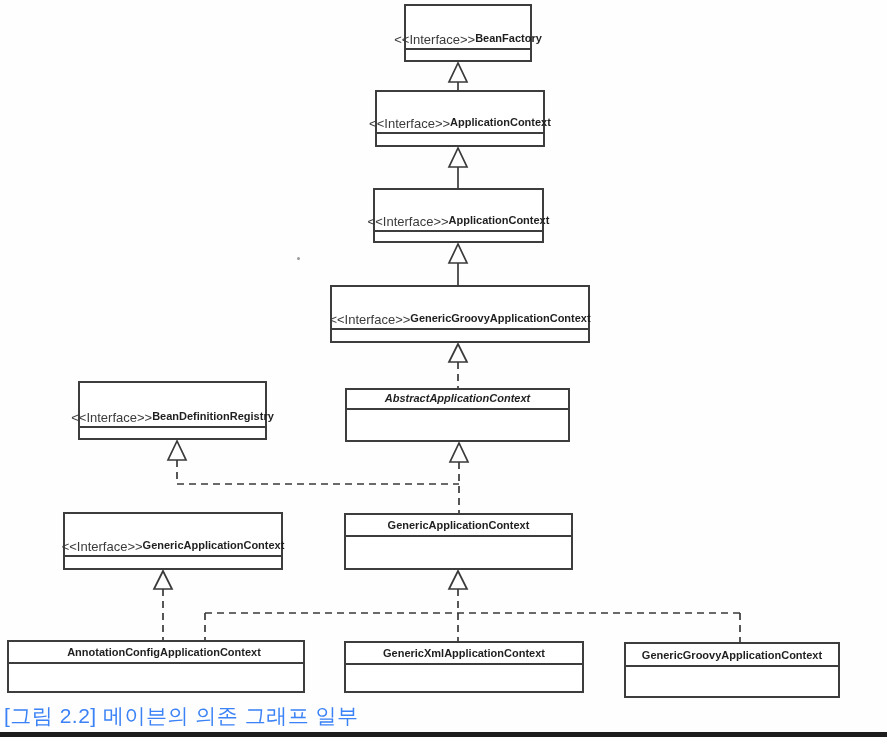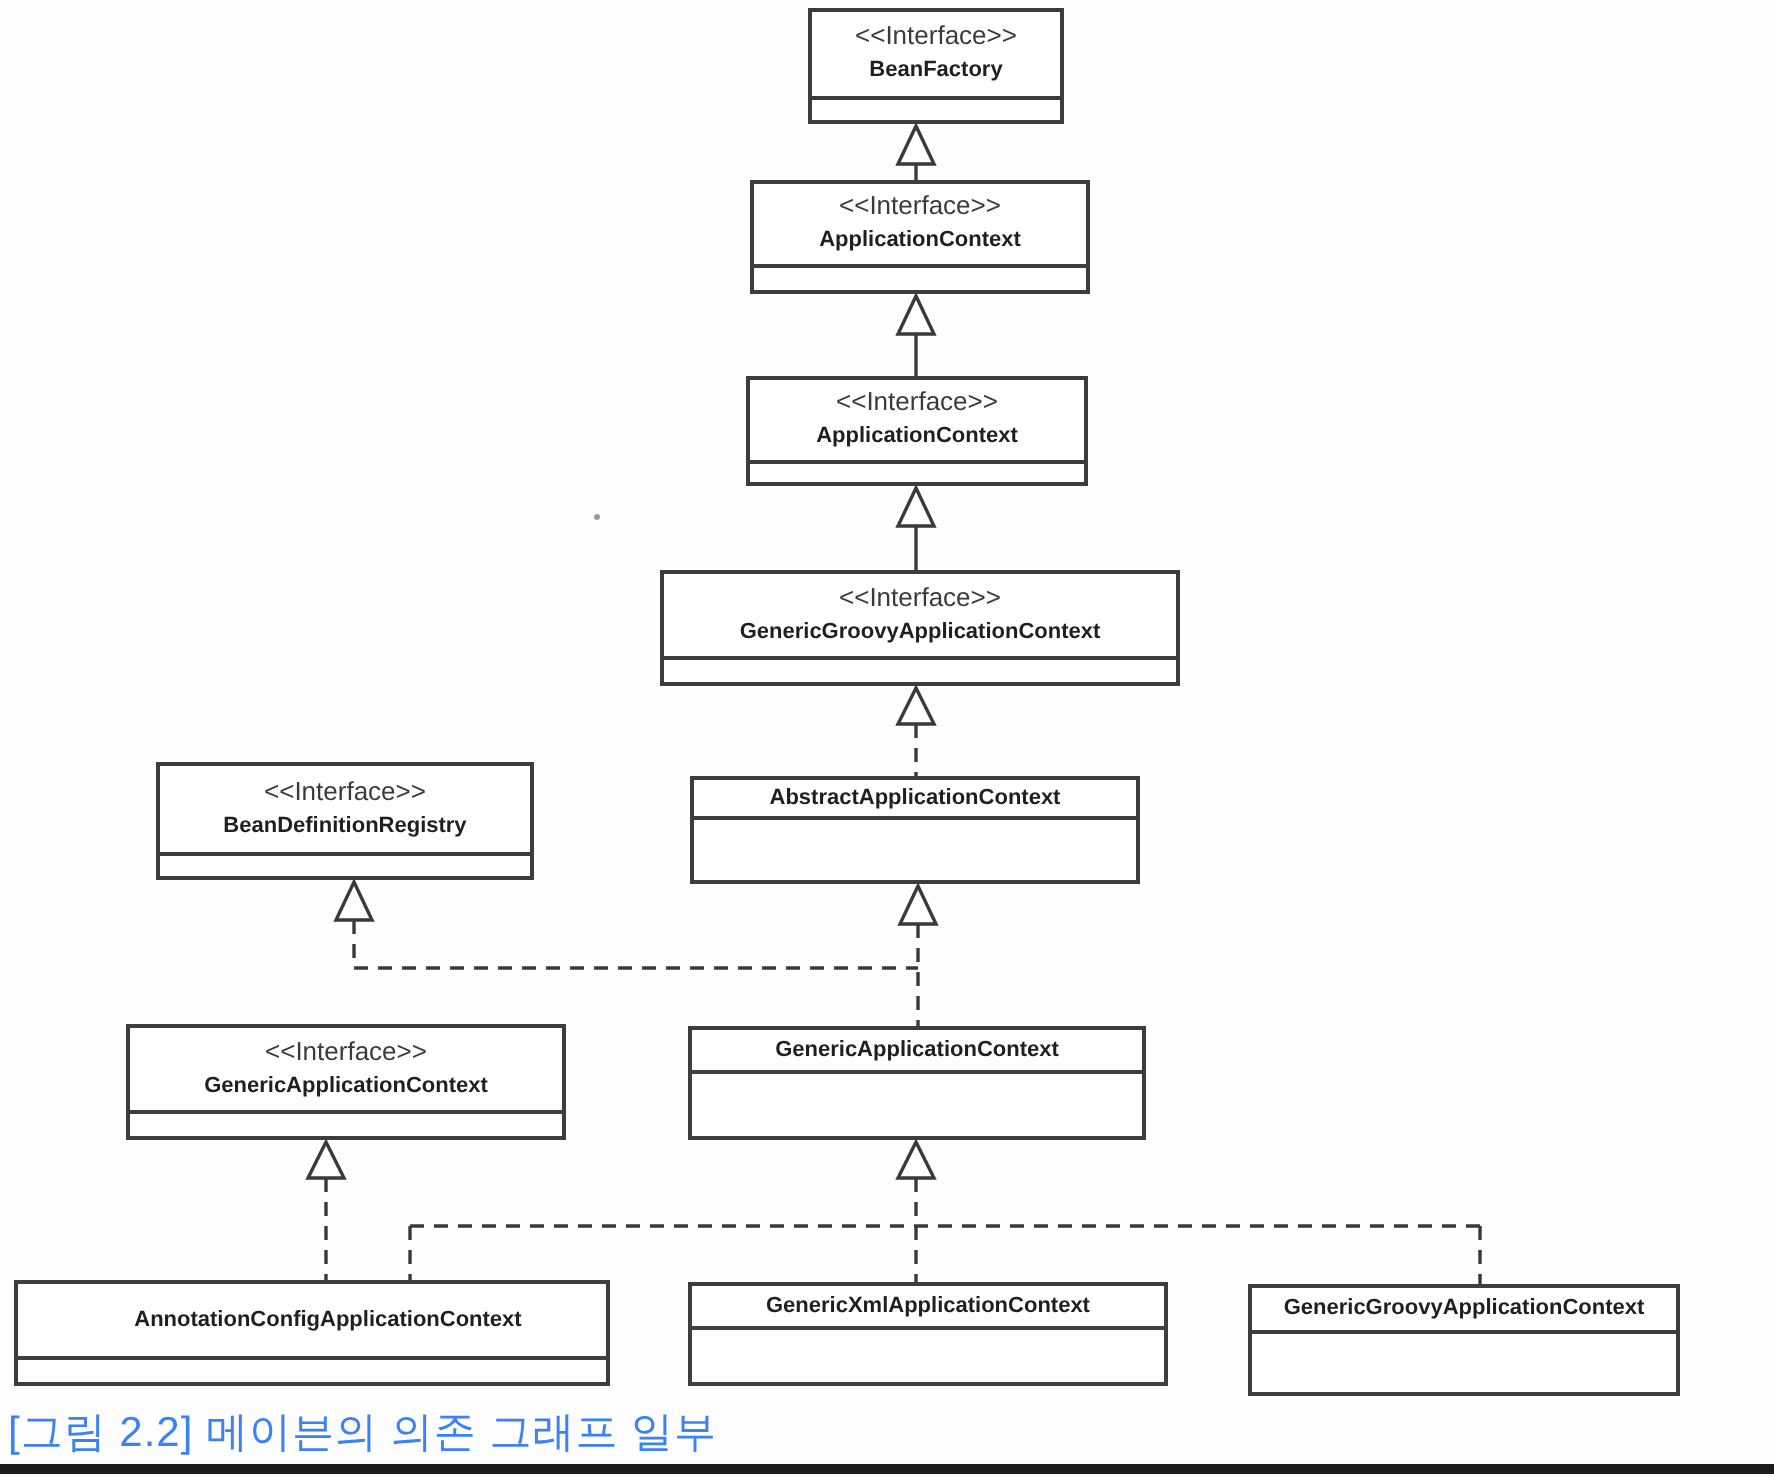--- a/index.html
+++ b/index.html
@@ -19,22 +19,22 @@
   .uml-box {
     position: absolute;
     background: #ffffff;
     border: 2px solid #3d3d3d;
     box-sizing: border-box;
     display: flex;
     flex-direction: column;
   }
   .name-comp {
     display: flex;
-    flex-direction: column;
-    align-items: center;
+    flex-direction: row;
+    align-items: flex-end;
     justify-content: center;
     box-sizing: border-box;
     flex: none;
   }
   .empty-comp {
     flex: 1;
     border-top: 2px solid #3d3d3d;
   }
   .stereo {
     font-size: 13px;
@@ -42,21 +42,21 @@
     line-height: 17px;
     white-space: nowrap;
   }
   .cls-name {
     font-size: 11px;
     font-weight: bold;
     color: #1f1f1f;
     line-height: 19px;
     white-space: nowrap;
   }
-  .cls-name.abstract { }
+  .cls-name.abstract { font-style: italic; }
   #caption {
     position: absolute;
     left: 4px;
     top: 702px;
     font-size: 21px;
     color: #3b82f6;
     letter-spacing: 0.5px;
     white-space: nowrap;
   }
   #bottom-rule {
@@ -179,21 +179,21 @@
   </div>
 
   <div class="uml-box" style="left:344px; top:513px; width:229px; height:57px;">
     <div class="name-comp" style="height:20px;">
       <span class="cls-name">GenericApplicationContext</span>
     </div>
     <div class="empty-comp"></div>
   </div>
 
   <div class="uml-box" style="left:7px; top:640px; width:298px; height:53px;">
-    <div class="name-comp" style="height:36px;padding-left:16px;">
+    <div class="name-comp" style="height:20px;padding-left:16px;">
       <span class="cls-name">AnnotationConfigApplicationContext</span>
     </div>
     <div class="empty-comp"></div>
   </div>
 
   <div class="uml-box" style="left:344px; top:641px; width:240px; height:52px;">
     <div class="name-comp" style="height:20px;">
       <span class="cls-name">GenericXmlApplicationContext</span>
     </div>
     <div class="empty-comp"></div>

